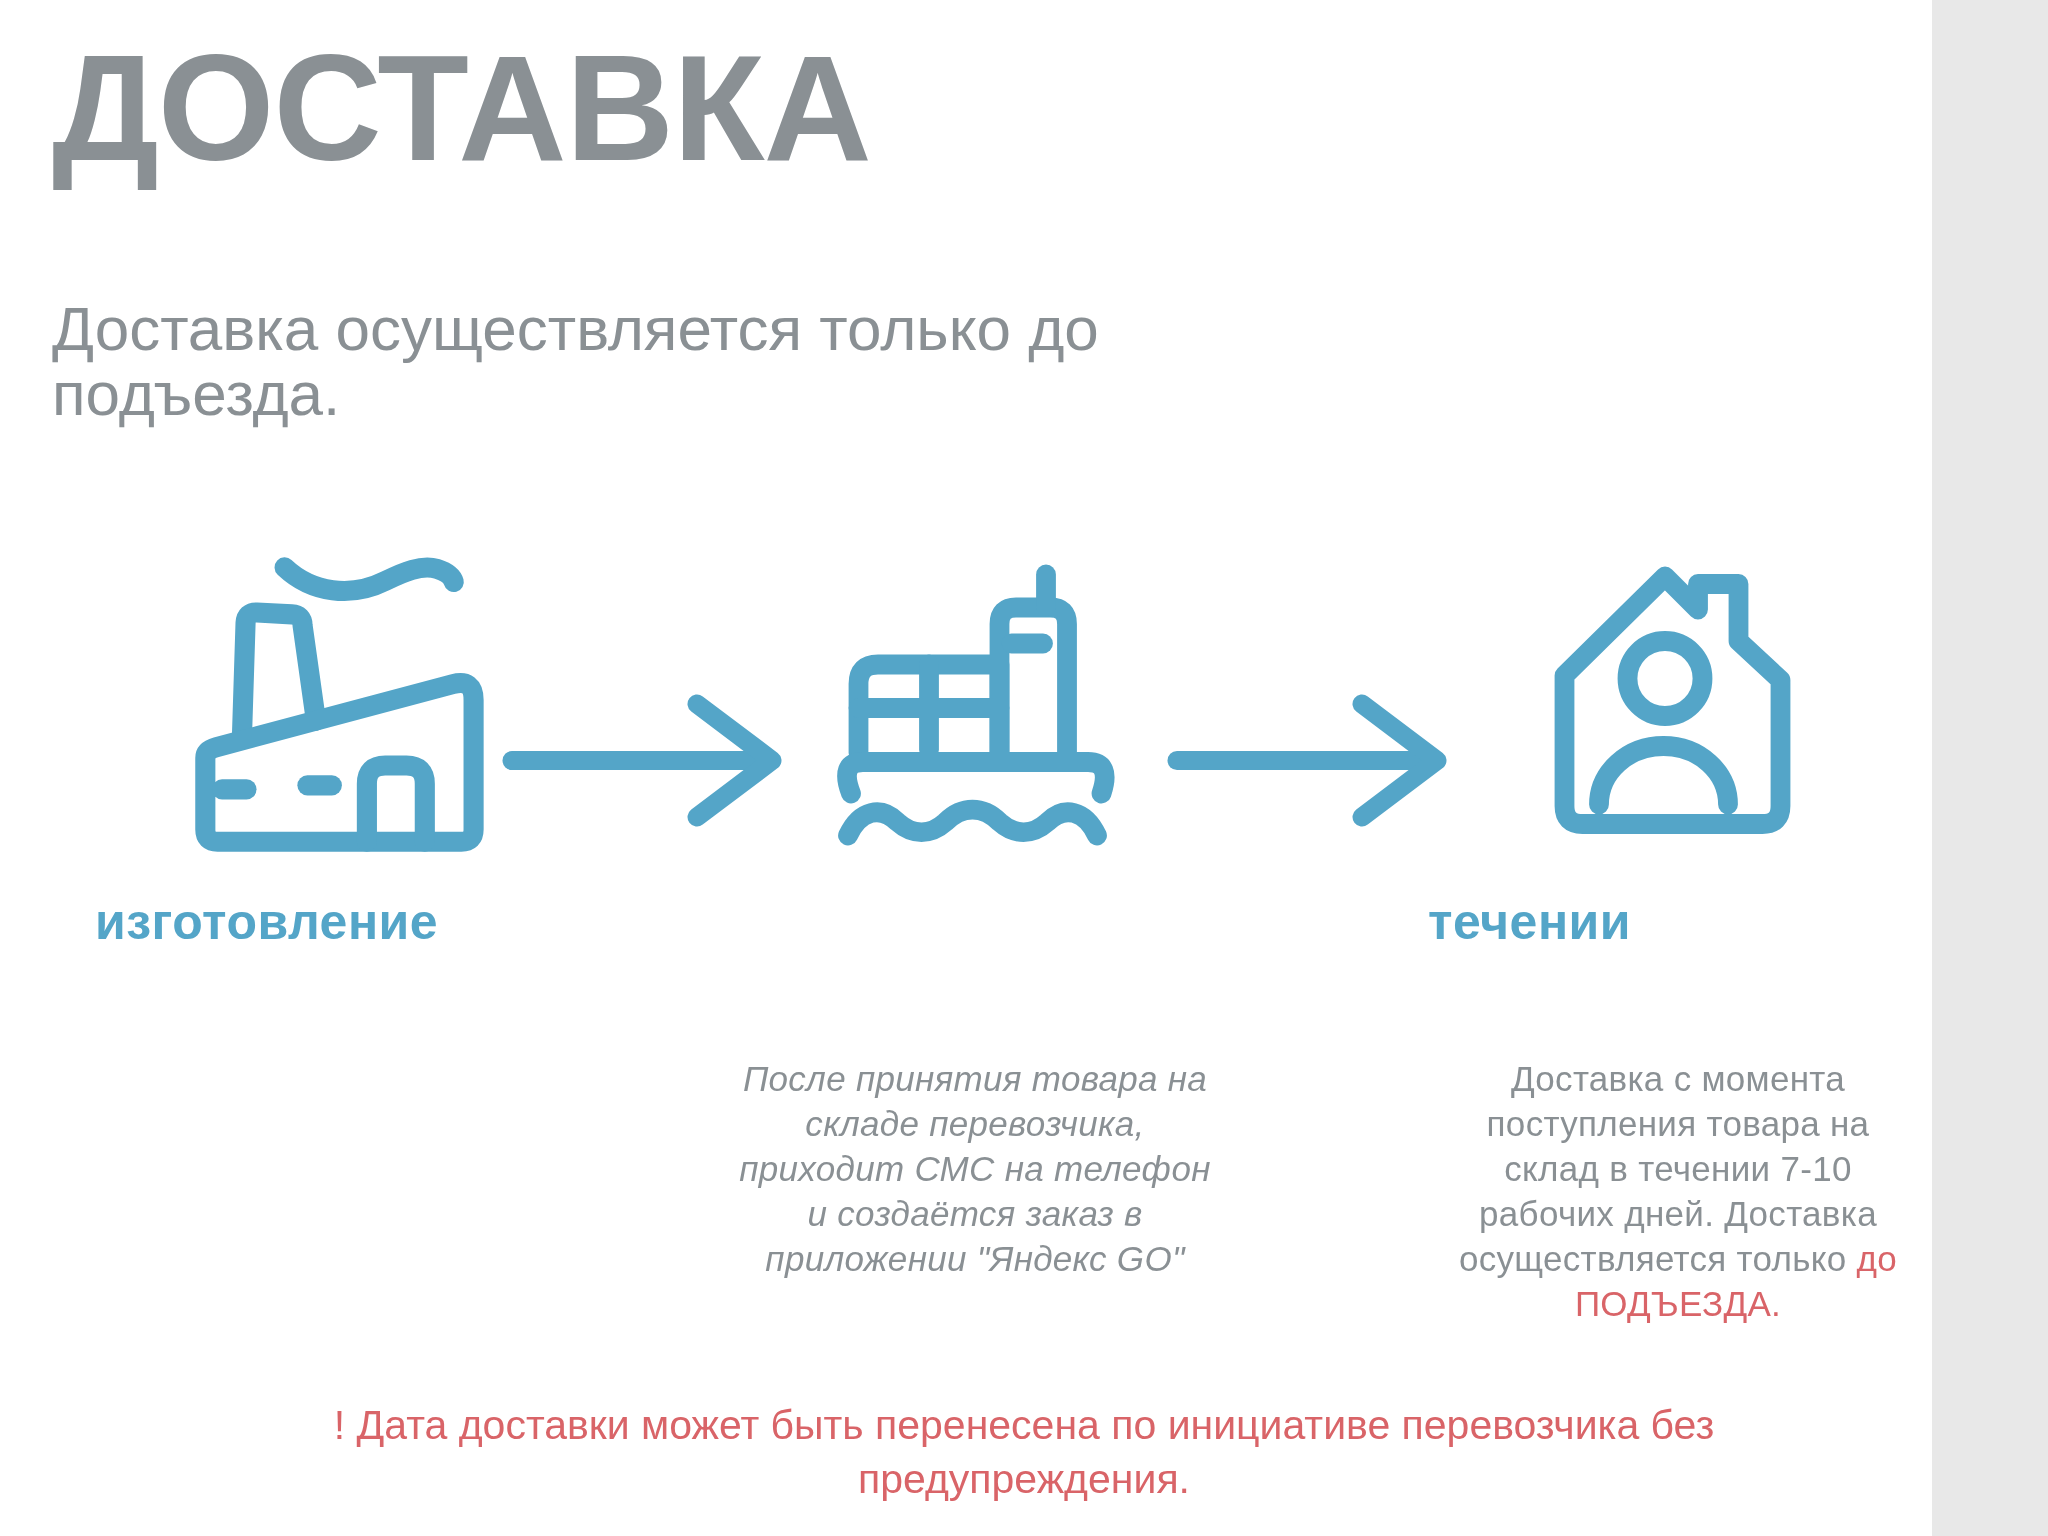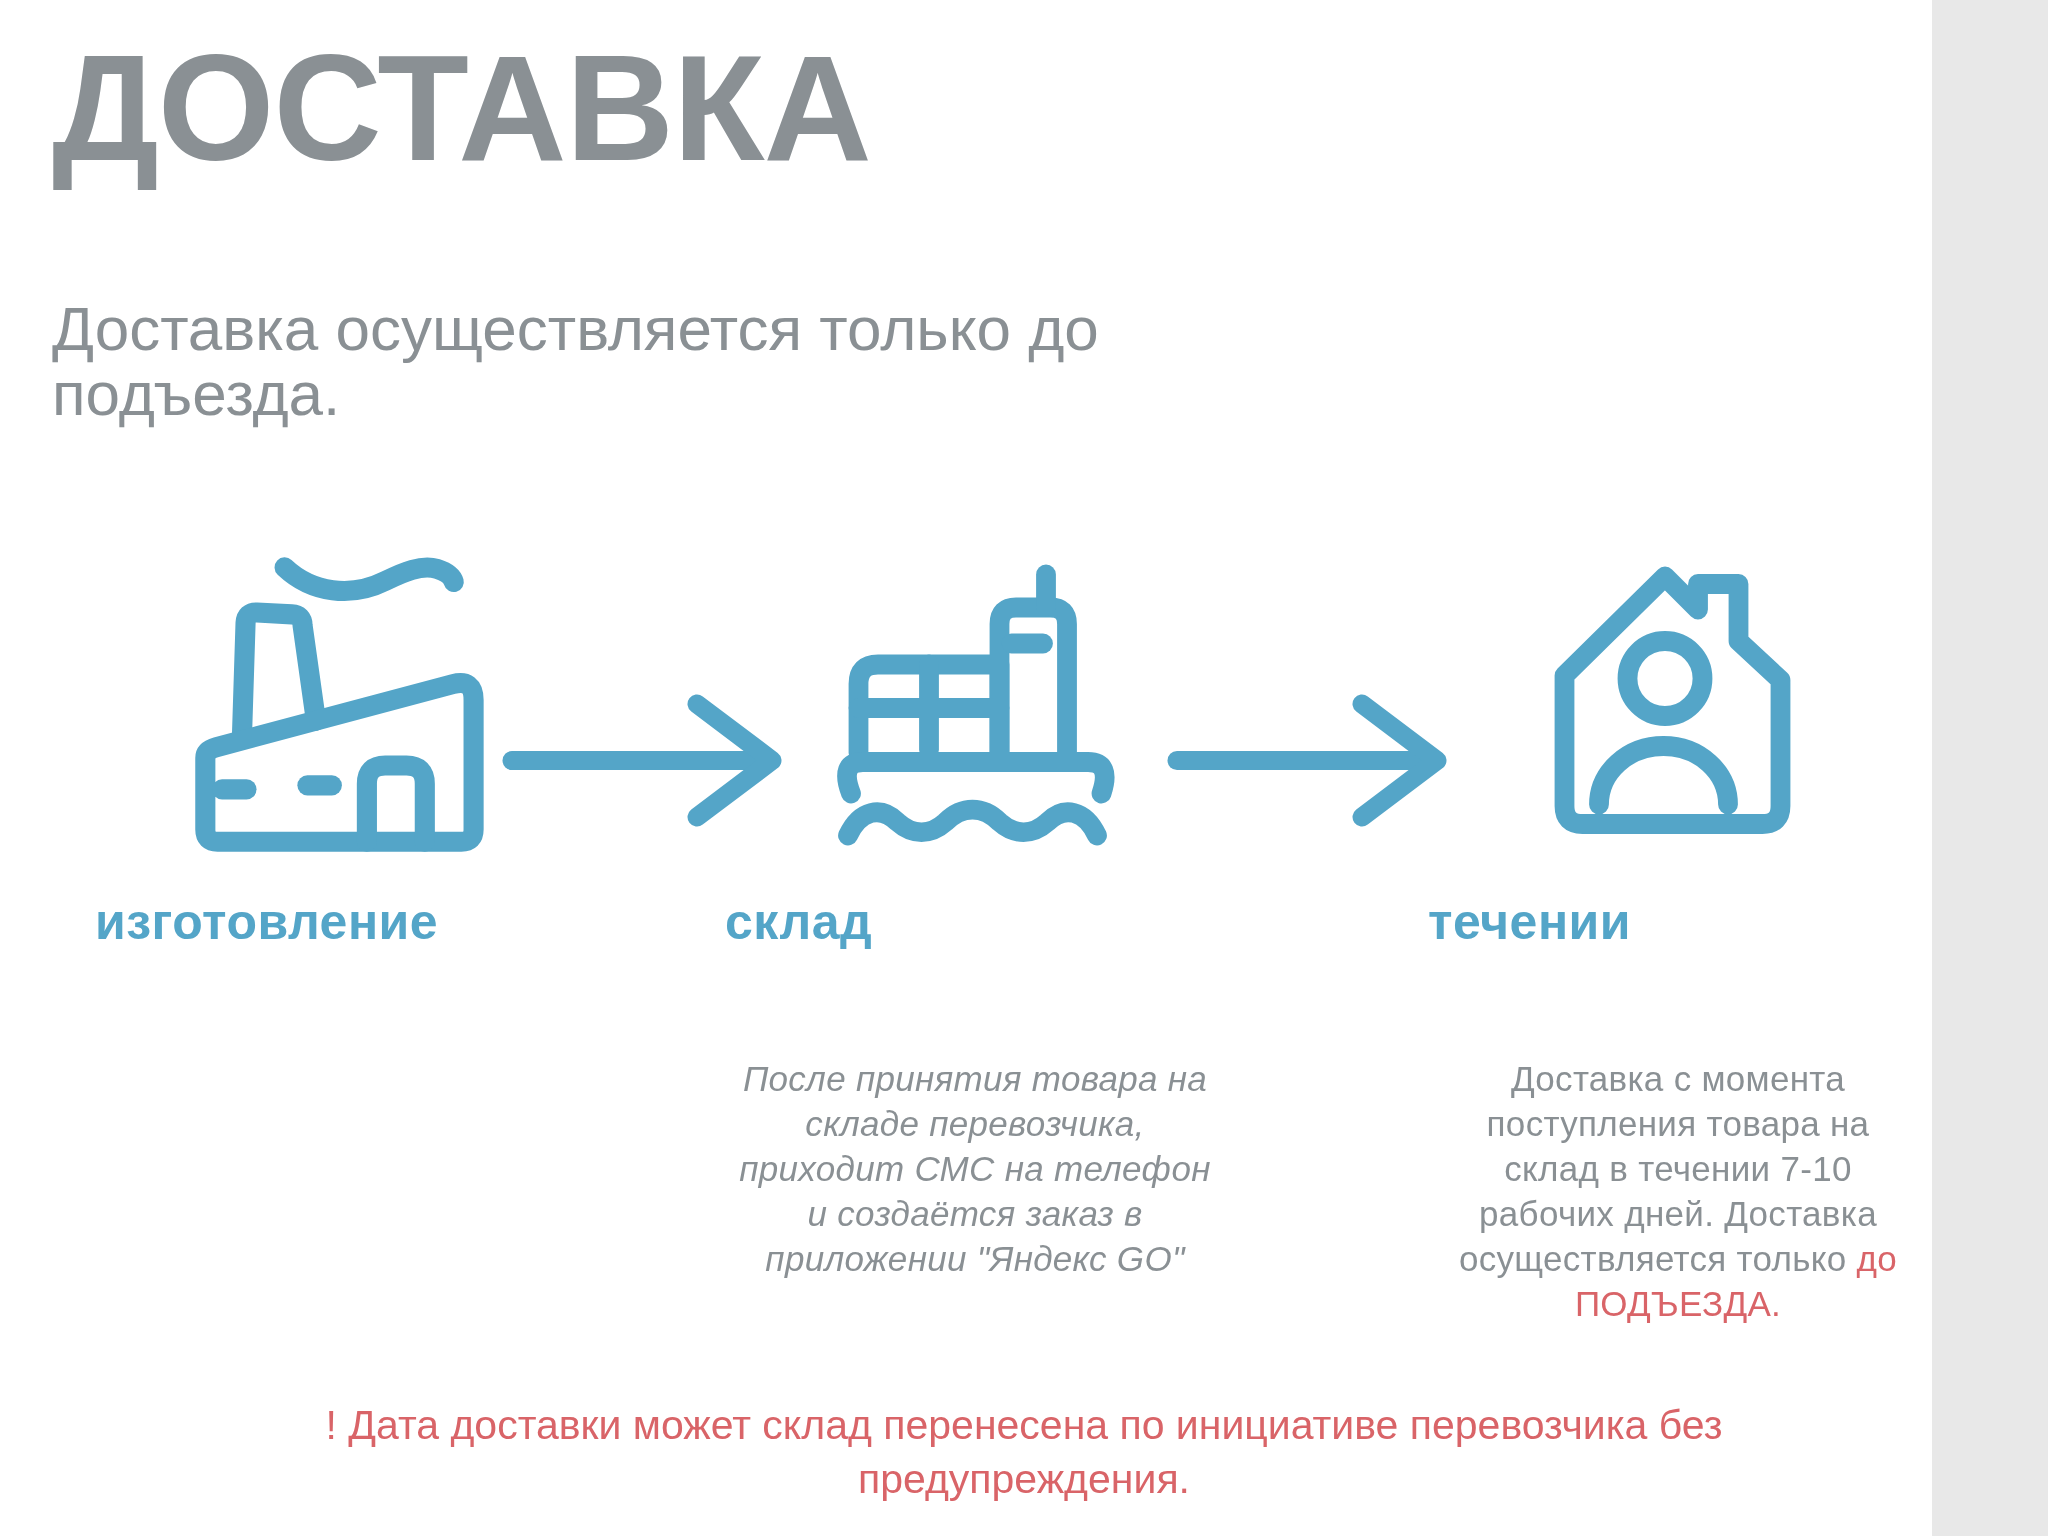--- a/index.html
+++ b/index.html
@@ -102,31 +102,30 @@
 
   <div class="icon-box" style="left:1523px;top:548px;width:305px;height:306px;">
     <svg viewBox="0 0 100 102" xmlns="http://www.w3.org/2000/svg">
       <path class="stroke" d="M13,86 L13,42.5 L46.5,9.5 L57.5,20.5 L57.5,12 L71,12 L71,31 L85,44 L85,86 Q85,92 79,92 L19,92 Q13,92 13,86 Z"></path>
       <circle class="stroke" cx="46.5" cy="43.5" r="12.5"></circle>
       <path class="stroke" d="M24.5,85.5 A21.5,19.5 0 0 1 67.5,85.5"></path>
     </svg>
   </div>
 
   <div class="step-label" style="left:95px;">изготовление</div>
-  <div class="step-label" style="left:725px;">склад</div>
   <div class="step-label" style="left:1428px;">течении</div>
 
   <div class="step-desc" style="left:665px;width:620px;font-style:italic;">После принятия товара на
 складе перевозчика,
 приходит СМС на телефон
 и создаётся заказ в
 приложении "Яндекс GO"</div>
   <div class="step-desc" style="left:1368px;width:620px;"><span>Доставка с момента
 поступления товара на
 склад в течении 7-10
 рабочих дней. Доставка
 осуществляется только</span> <span class="red-accent">до
 ПОДЪЕЗДА.</span></div>
 
-  <div class="warning">! Дата доставки может склад перенесена по инициативе перевозчика без
+  <div class="warning">! Дата доставки может быть перенесена по инициативе перевозчика без
 предупреждения.</div>
 
 </div>
 
 </body></html>

